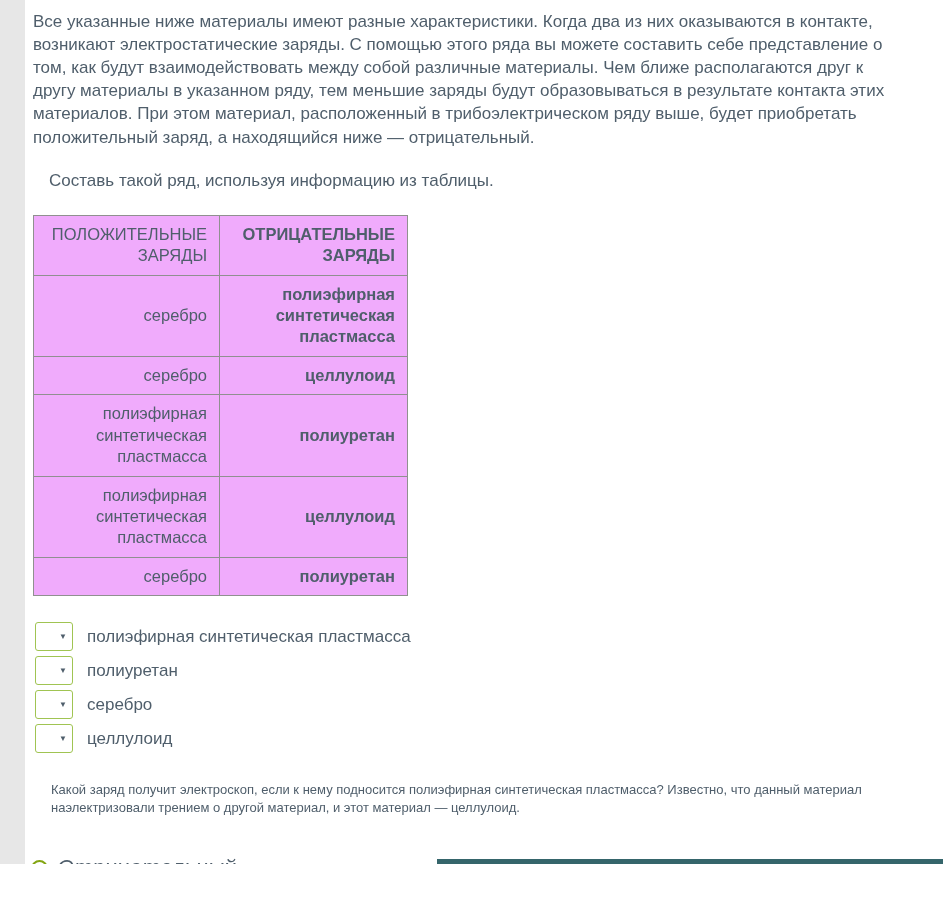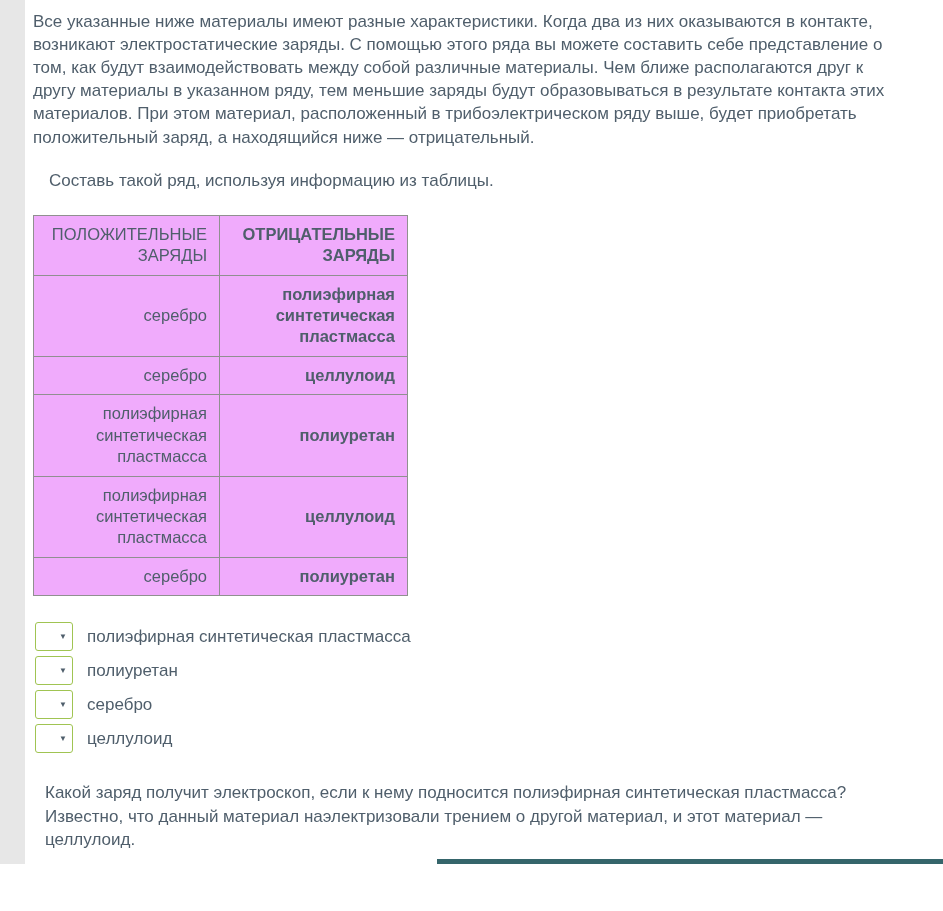--- a/index.html
+++ b/index.html
@@ -75,22 +75,22 @@
   .caret {
     font-size: 8px;
     color: #4f5e6b;
     line-height: 1;
   }
   .dd-label {
     margin-left: 14px;
     font-size: 17px;
   }
   .question {
-    margin: 28px 0 0 12px;
-    font-size: 17px;
+    margin: 28px 0 0 18px;
+    font-size: 13px;
     line-height: 1.38;
   }
   .options { margin-top: 38px; }
   .option {
     display: flex;
     align-items: center;
     margin: 12px 0 15px -2px;
     font-size: 22px;
     cursor: pointer;
     font-style: italic;

